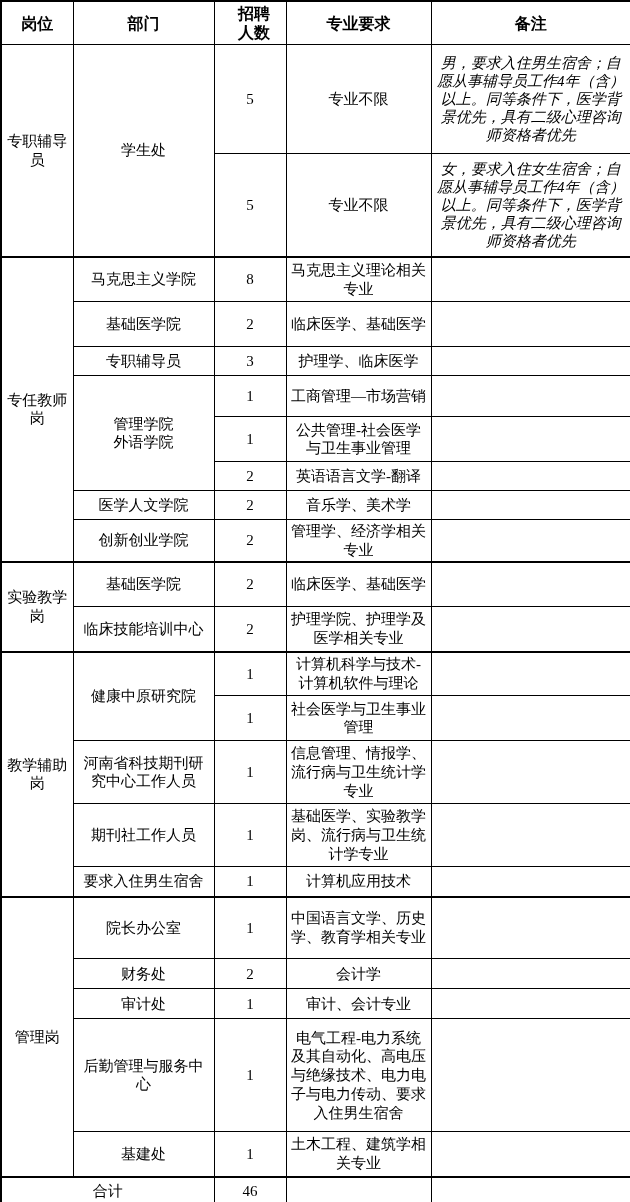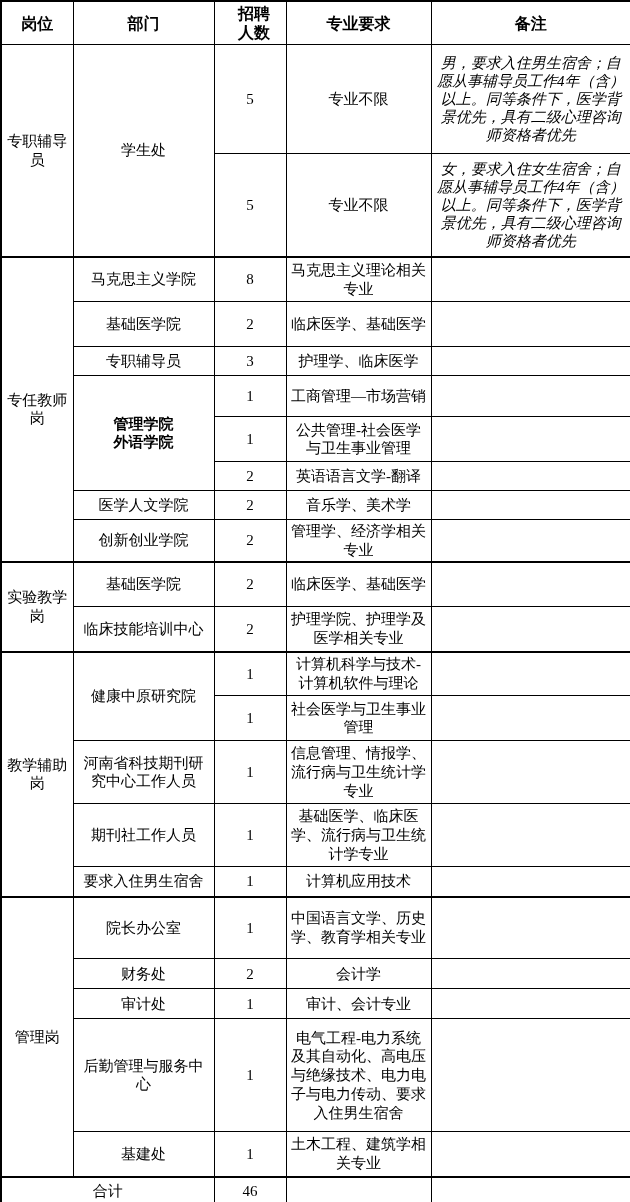--- a/index.html
+++ b/index.html
@@ -19,21 +19,21 @@
     vertical-align: middle;
     padding: 1px 4px;
     font-size: 15px;
     line-height: 1.25;
     word-break: break-all;
     overflow: hidden;
   }
   th { font-weight: bold; font-size: 16px; line-height: 1.2; padding: 2px; }
   tr.sec > td { border-top: 2px solid #000; }
   .count-head-wrap { display: inline-block; width: 2.1em; margin-left: 8px; }
-  .pre { white-space: pre-line; font-weight: bold; }
+  .pre { white-space: pre-line; }
   td.remark { line-height: 1.2; font-style: italic; }
   td.count { font-family: "Liberation Serif", "DejaVu Serif", serif; }
 </style>
 </head>
 <body>
 
 <div class="page">
   <table class="recruit">
     <colgroup>
       <col style="width:72px">
@@ -154,21 +154,21 @@
     <tr style="height:63px">
       <td>河南省科技期刊研究中心工作人员</td>
       <td class="count">1</td>
       <td>信息管理、情报学、流行病与卫生统计学专业</td>
       <td class="remark"></td>
     </tr>
 
     <tr style="height:63px">
       <td>期刊社工作人员</td>
       <td class="count">1</td>
-      <td>基础医学、临床医学、流行病与卫生统计学专业</td>
+      <td>基础医学、实验教学岗、流行病与卫生统计学专业</td>
       <td class="remark"></td>
     </tr>
 
     <tr style="height:30px">
       <td>要求入住男生宿舍</td>
       <td class="count">1</td>
       <td>计算机应用技术</td>
       <td class="remark"></td>
     </tr>
 

